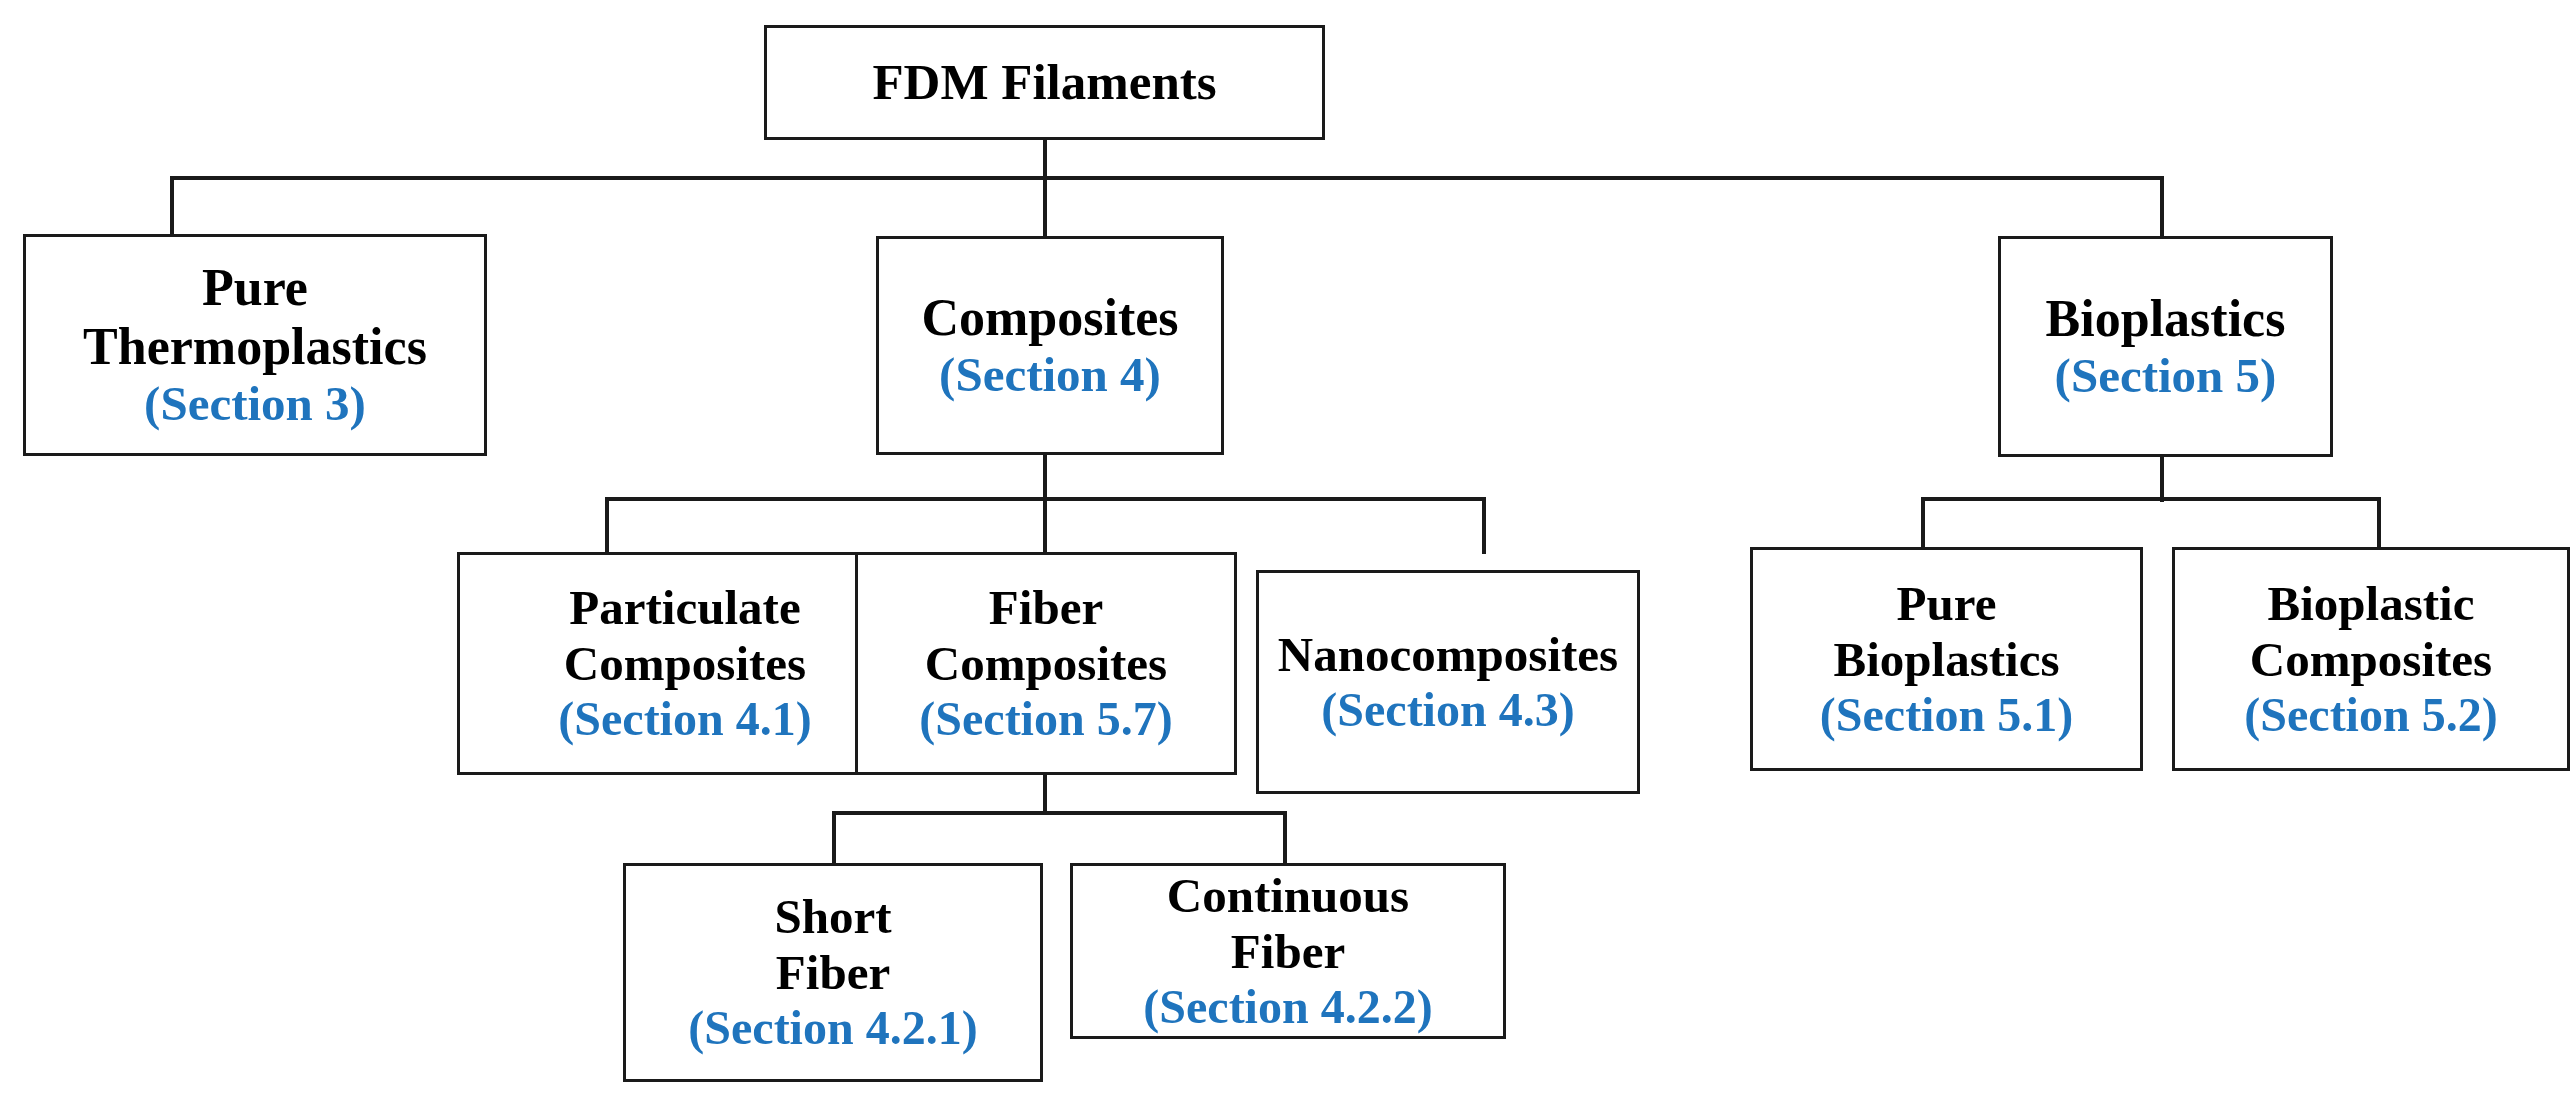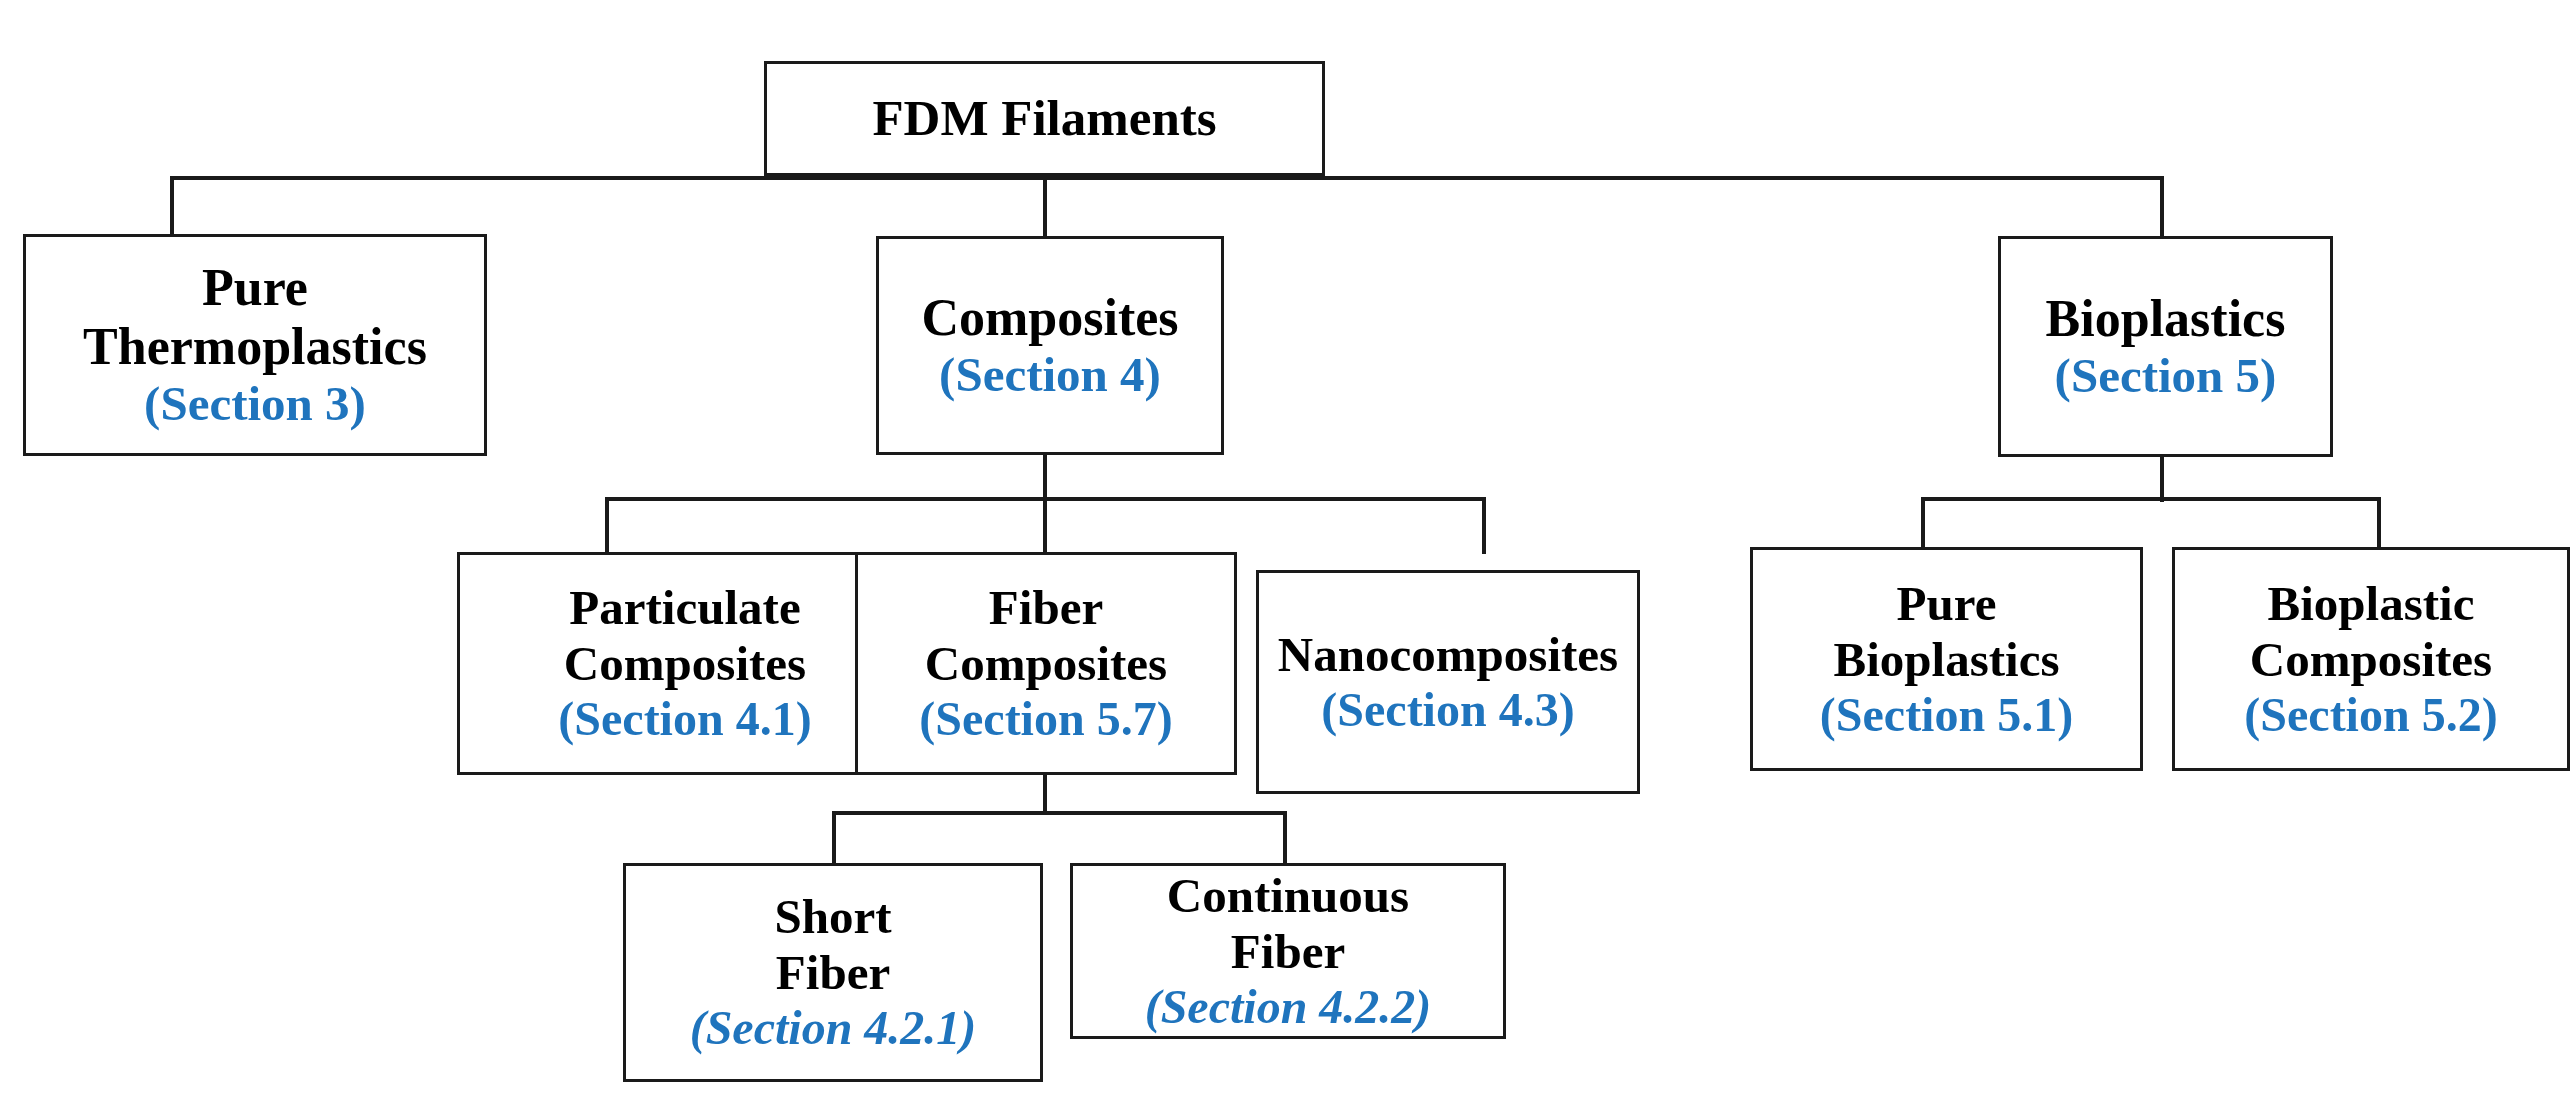--- a/index.html
+++ b/index.html
@@ -41,21 +41,21 @@
   }
 
   
   .t-root   { font-size: 51px; }
   .t-lvl1   { font-size: 52px; }
   .t-lvl2   { font-size: 49px; }
   .t-lvl3   { font-size: 49px; }
 
   .s-lvl1   { font-size: 49px; }
   .s-lvl2   { font-size: 48px; }
-  .s-lvl3   { font-size: 48px; font-style: italic; }
+  .s-lvl3   { font-size: 48px; }
 
   
   .hline, .vline {
     position: absolute;
     background: #1a1a1a;
     z-index: 1;
   }
   .hline { height: 3.9px; }
   .vline { width: 3.9px; }
 </style>
@@ -84,21 +84,21 @@
   <div class="hline" style="left:1921px; top:497px; width:460px;"></div>
   <div class="vline" style="left:1921px; top:497px; height:53px;"></div>
   <div class="vline" style="left:2377px; top:497px; height:53px;"></div>
 
   <div class="vline" style="left:1043px; top:772px; height:43px;"></div>
 
   <div class="hline" style="left:832px; top:811px; width:455px;"></div>
   <div class="vline" style="left:832px; top:811px; height:53px;"></div>
   <div class="vline" style="left:1283px; top:811px; height:53px;"></div>
 
-  <div class="node" style="left:764px; top:24.6px; width:561px; height:115px;margin-top:36px;">
+  <div class="node" style="left:764px; top:24.6px; width:561px; height:115px;">
     <span class="title t-root">FDM Filaments</span>
   </div>
 
   <div class="node" style="left:23px; top:234px; width:464px; height:222px;">
     <span class="title t-lvl1">Pure
 Thermoplastics</span>
     <span class="section s-lvl1">(Section 3)</span>
   </div>
 
   <div class="node" style="left:876px; top:236px; width:348px; height:219px;">

